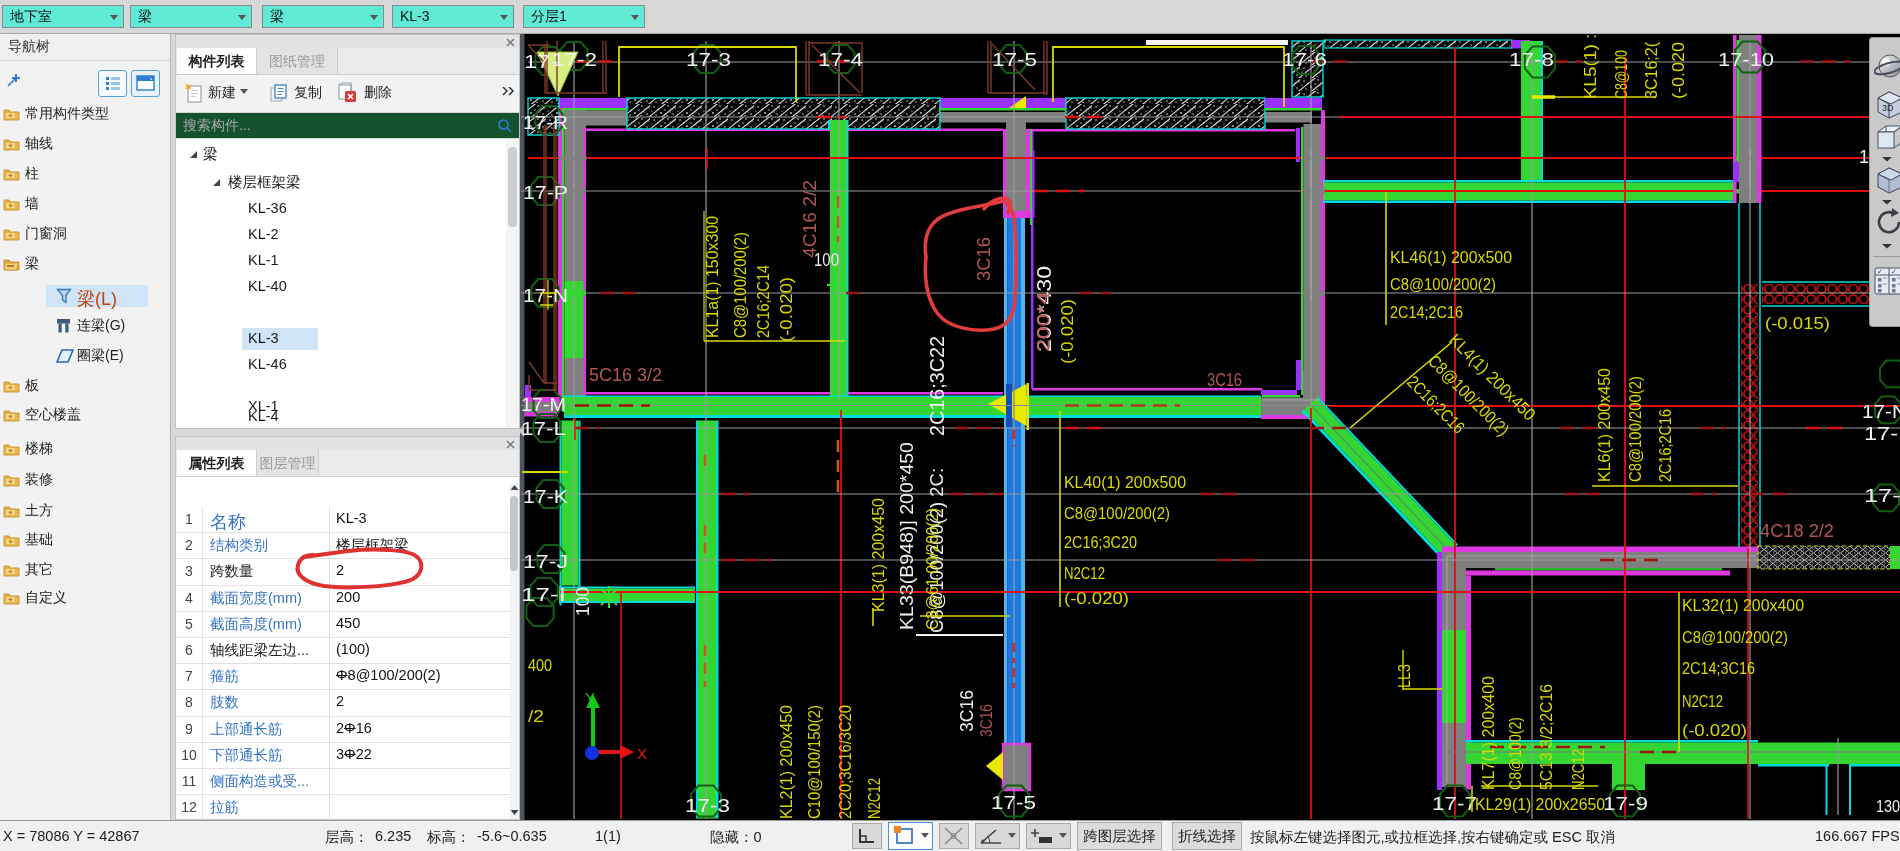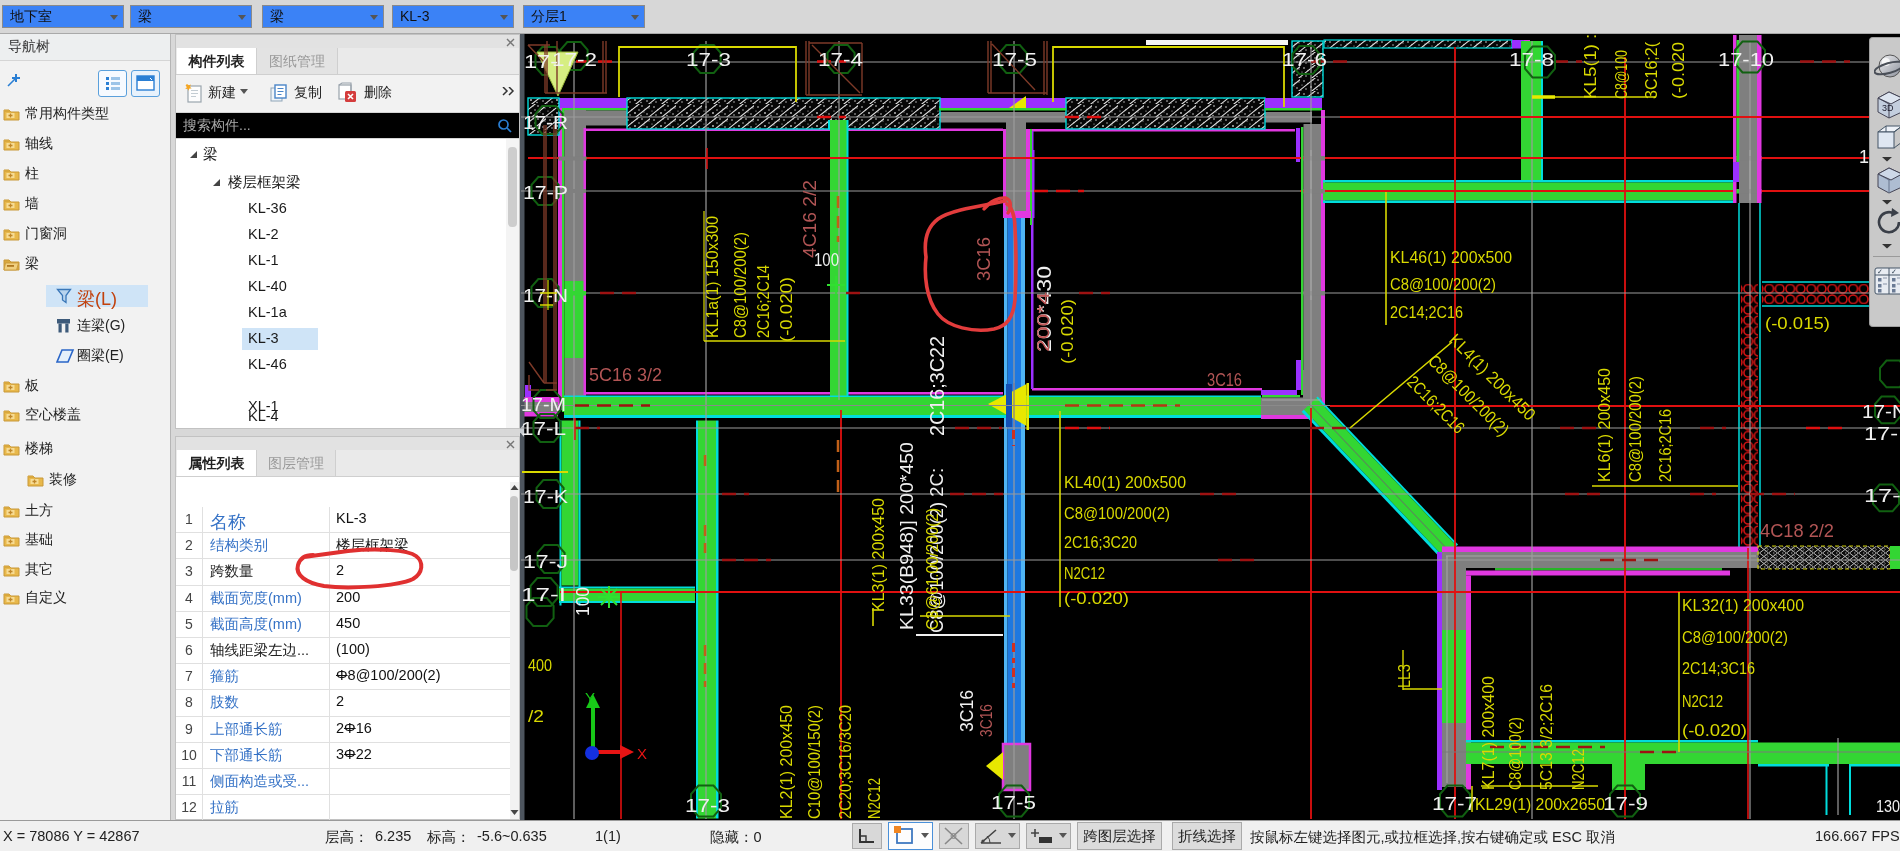--- a/index.html
+++ b/index.html
@@ -1,18 +1,18 @@
 <!DOCTYPE html>
 <html><head>
 <meta charset="utf-8">
 <style>
   html,body{margin:0;padding:0;width:1900px;height:851px;overflow:hidden;
     font-family:"Liberation Sans",sans-serif;background:#d8d8d8;}
   .abs{position:absolute;}
-  .ddl{position:absolute;top:5px;height:23px;background:#3b82f6;border:1px solid #8a8a8a;
+  .ddl{position:absolute;top:5px;height:23px;background:#5eead4;border:1px solid #8a8a8a;
     font-size:14px;color:#111;line-height:21px;padding-left:7px;box-sizing:border-box;width:122px;}
   .ddl .ar{position:absolute;right:5px;top:9px;width:0;height:0;border:4px solid transparent;
     border-top:5px solid #555;}
 </style>
 </head>
 <body>
 
 <div class="abs" style="left:0;top:0;width:1900px;height:34px;background:#d7d7d7;border-bottom:1px solid #a9a9a9;box-sizing:border-box;">
 
   <div class="ddl" style="left:2px;">地下室<span class="ar"></span></div>
@@ -162,21 +162,21 @@
 <div class="abs" style="left:0;top:404px;width:170px;height:22px;">
       <svg class="abs" style="left:3px;top:3px;" width="17" height="15">
         <path d="M1 4 h5 l2 2 h8 v8 h-15 z" fill="#e8b84b" stroke="#c89838"></path>
         <path d="M1 4 h5 l2 2 h-7 z" fill="#d9a83e"></path>
         <rect x="3.5" y="7" width="8" height="5" fill="#f7dc94"></rect>
         <path d="M7.5 7.5 v4 M5.5 9.5 h4" stroke="#c0872a" stroke-width="1.3"></path>
       </svg>
       <span class="abs" style="left:25px;top:2px;font-size:14px;color:#222;">楼梯</span>
     </div>
 
-<div class="abs" style="left:0;top:435px;width:170px;height:22px;margin-left:24px;">
+<div class="abs" style="left:0;top:435px;width:170px;height:22px;">
       <svg class="abs" style="left:3px;top:3px;" width="17" height="15">
         <path d="M1 4 h5 l2 2 h8 v8 h-15 z" fill="#e8b84b" stroke="#c89838"></path>
         <path d="M1 4 h5 l2 2 h-7 z" fill="#d9a83e"></path>
         <rect x="3.5" y="7" width="8" height="5" fill="#f7dc94"></rect>
         <path d="M7.5 7.5 v4 M5.5 9.5 h4" stroke="#c0872a" stroke-width="1.3"></path>
       </svg>
       <span class="abs" style="left:25px;top:2px;font-size:14px;color:#222;">装修</span>
     </div>
 
 <div class="abs" style="left:0;top:466px;width:170px;height:22px;">
@@ -256,21 +256,21 @@
     <svg class="abs" style="left:326px;top:12px;" width="14" height="10">
         <path d="M1 0 l4 4 -4 4 M7 0 l4 4 -4 4" stroke="#333" stroke-width="1.5" fill="none"></path>
       </svg>
   </div>
 
   <div class="abs" style="left:0;top:13px;width:343px;height:27px;background:#eaeaea;border-bottom:1px solid #cfcfcf;box-sizing:border-box;">
     <div class="abs" style="left:1px;top:0;width:80px;height:26px;background:#fff;border-right:1px solid #cfcfcf;font-size:14px;color:#222;font-weight:bold;text-align:center;line-height:27px;box-sizing:border-box;">构件列表</div>
     <div class="abs" style="left:81px;top:0;width:81px;height:26px;background:#e3e3e3;border-right:1px solid #cfcfcf;font-size:14px;color:#9a9a9a;text-align:center;line-height:27px;box-sizing:border-box;">图纸管理</div>
   </div>
 
-  <div class="abs" style="left:0;top:77px;width:343px;height:27px;background:#000000;border-top:1px solid #d5d5d5;border-bottom:1px solid #d5d5d5;box-sizing:border-box;">
+  <div class="abs" style="left:0;top:77px;width:343px;height:27px;background:#14532d;border-top:1px solid #d5d5d5;border-bottom:1px solid #d5d5d5;box-sizing:border-box;">
     <span class="abs" style="left:7px;top:4px;font-size:14px;color:#a8a8a8;">搜索构件...</span>
     <svg class="abs" style="left:321px;top:5px;" width="16" height="16">
         <circle cx="6.5" cy="6.5" r="4.5" fill="none" stroke="#2a7fd4" stroke-width="1.7"></circle>
         <path d="M10 10 l4 4" stroke="#2a7fd4" stroke-width="1.7"></path>
       </svg>
   </div>
 
 <div class="abs" style="left:0;top:104px;width:330px;height:289px;background:#fff;"></div>
 
 <div class="abs" style="left:0;top:108px;width:330px;height:22px;">
@@ -296,23 +296,20 @@
     </div>
 
 <div class="abs" style="left:0;top:215px;width:330px;height:22px;">
       <span class="abs" style="left:72px;top:2px;font-size:14.5px;color:#1a1a1a;">KL-1</span>
     </div>
 
 <div class="abs" style="left:0;top:241px;width:330px;height:22px;">
       <span class="abs" style="left:72px;top:2px;font-size:14.5px;color:#1a1a1a;">KL-40</span>
     </div>
 
-<div class="abs" style="left:0;top:267px;width:330px;height:22px;">
-      <span class="abs" style="left:72px;top:2px;font-size:14.5px;color:#1a1a1a;">KL-1a</span>
-    </div>
 
 <div class="abs" style="left:0;top:293px;width:330px;height:22px;">
       <div class="abs" style="left:66px;top:0;width:76px;height:22px;background:#cfe4f7;"></div>
       <span class="abs" style="left:72px;top:2px;font-size:14.5px;color:#1a1a1a;">KL-3</span>
     </div>
 
 <div class="abs" style="left:0;top:319px;width:330px;height:22px;">
       <span class="abs" style="left:72px;top:2px;font-size:14.5px;color:#1a1a1a;">KL-46</span>
     </div>
 
@@ -332,21 +329,21 @@
 <div class="abs" style="left:175px;top:436px;width:345px;height:384px;background:#fff;border:1px solid #c2c2c2;box-sizing:border-box;">
 
   <div class="abs" style="left:0;top:0;width:343px;height:13px;background:#e2e2e2;">
     <svg class="abs" style="left:330px;top:3px;" width="10" height="10">
         <path d="M1 1 L8 8 M8 1 L1 8" stroke="#777" stroke-width="1.4"></path>
       </svg>
   </div>
 
   <div class="abs" style="left:0;top:13px;width:343px;height:27px;background:#eaeaea;border-bottom:1px solid #cfcfcf;box-sizing:border-box;">
     <div class="abs" style="left:1px;top:0;width:80px;height:26px;background:#fff;border-right:1px solid #cfcfcf;font-size:14px;color:#222;font-weight:bold;text-align:center;line-height:27px;box-sizing:border-box;">属性列表</div>
-    <div class="abs" style="left:81px;top:0;width:79px;height:26px;background:#e3e3e3;border-right:1px solid #cfcfcf;font-size:14px;color:#9a9a9a;text-align:center;line-height:27px;box-sizing:border-box;">图层管理</div>
+    <div class="abs" style="left:81px;top:0;width:62px;height:26px;background:#e3e3e3;border-right:1px solid #cfcfcf;font-size:14px;color:#9a9a9a;text-align:center;line-height:27px;box-sizing:border-box;">图层管理</div>
   </div>
 
 
 <div class="abs" style="left:0;top:70.0px;width:334px;height:26.2px;border-bottom:1px solid #e0e0e0;box-sizing:border-box;">
       <div class="abs" style="left:0;top:0;width:27px;height:100%;border-right:1px solid #e0e0e0;box-sizing:border-box;text-align:center;font-size:14px;color:#444;line-height:25px;">1</div>
       <span class="abs" style="left:34px;top:3px;font-size:18px;color:#3572c6;">名称</span>
       <div class="abs" style="left:153px;top:0;width:1px;height:100%;background:#e0e0e0;"></div>
       <span class="abs" style="left:160px;top:3px;font-size:14.5px;color:#111;">KL-3</span>
     </div>
 

